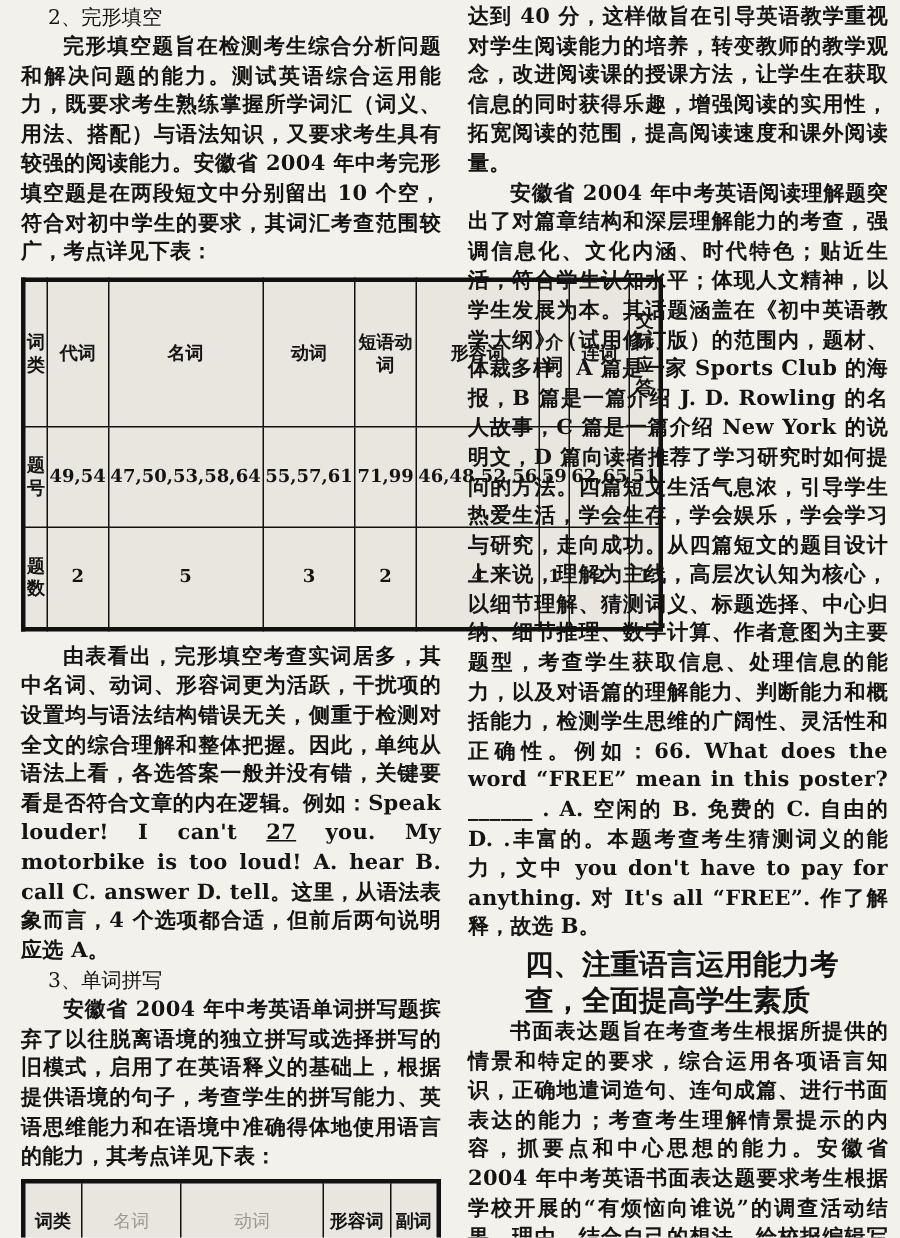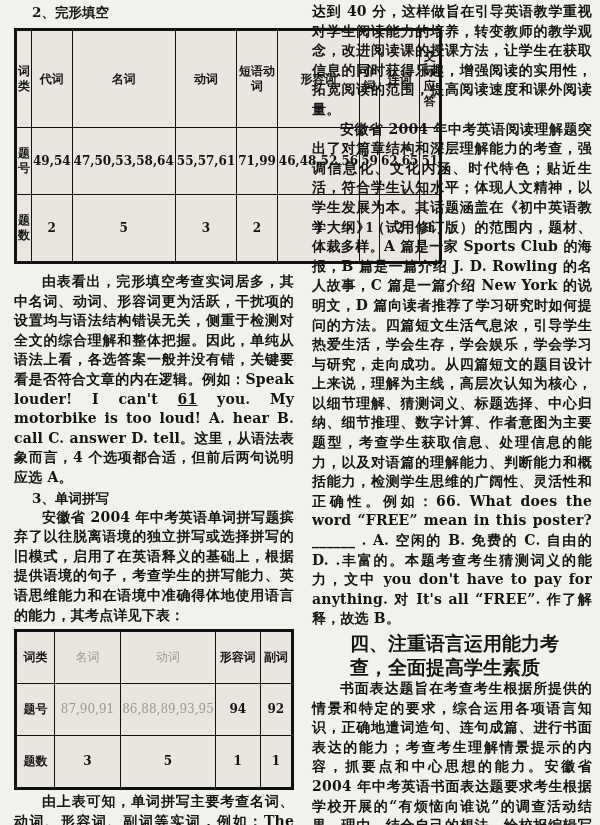--- a/index.html
+++ b/index.html
@@ -13,39 +13,40 @@
   .page { position:absolute; inset:0; }
   .col { position:absolute; top:0; width:280px; }
   .col.left { left:14px; }
   .col.right { left:312px; }
   p, .line { margin:0; }
   .para {
     font-size:14px; line-height:19.6px; font-weight:bold;
     text-align:justify; text-indent:2em; letter-spacing:0.2px;
   }
   .para.noindent { text-indent:0; }
-  .subhead { font-size:13.5px; line-height:20px; font-weight:bold; padding-left:18px; }
+  .subhead { font-size:13.5px; line-height:20px; font-weight:normal; padding-left:18px; }
   .bighead { font-size:19px; line-height:24px; font-weight:bold; }
   table.grid {
     border-collapse:collapse; border:3px solid #111; width:100%;
     font-size:12px; font-weight:bold; text-align:center;
     background:#e9e6df;
   }
   table.grid td { border:1.5px solid #111; padding:18px 1px; line-height:15px; }
   table.grid .hdr td { height:40px; }
   .u { text-decoration:underline; }
   .faint { color:#9a9892; font-weight:normal; }
 </style>
 </head>
 <body>
 
 <div class="page">
 
   <div class="col left">
     <div class="subhead" style="margin-top:2px">2、完形填空</div>
+    <p class="para">完形填空题旨在检测考生综合分析问题和解决问题的能力。测试英语综合运用能力，既要求考生熟练掌握所学词汇（词义、用法、搭配）与语法知识，又要求考生具有较强的阅读能力。安徽省 2004 年中考完形填空题是在两段短文中分别留出 10 个空，符合对初中学生的要求，其词汇考查范围较广，考点详见下表：</p>
 
     <table class="grid" style="margin-top:6px">
       <tbody>
           <tr class="hdr">
         <td>词类</td>
         <td>代词</td>
         <td>名词</td>
         <td>动词</td>
         <td>短语动词</td>
         <td>形容词</td>
@@ -71,21 +72,21 @@
         <td>3</td>
         <td>2</td>
         <td>4</td>
         <td>1</td>
         <td>2</td>
         <td>1</td>
       </tr>
     </tbody>
       </table>
 
-    <p class="para" style="margin-top:8px"><span>由表看出，完形填空考查实词居多，其中名词、动词、形容词更为活跃，干扰项的设置均与语法结构错误无关，侧重于检测对全文的综合理解和整体把握。因此，单纯从语法上看，各选答案一般并没有错，关键要看是否符合文章的内在逻辑。例如：Speak louder! I can't</span> <span class="u">61</span> <span>you. My motorbike is too loud! A. hear B. call C. answer D. tell。这里，从语法表象而言，4 个选项都合适，但前后两句说明应选 A。</span></p>
+    <p class="para" style="margin-top:8px"><span>由表看出，完形填空考查实词居多，其中名词、动词、形容词更为活跃，干扰项的设置均与语法结构错误无关，侧重于检测对全文的综合理解和整体把握。因此，单纯从语法上看，各选答案一般并没有错，关键要看是否符合文章的内在逻辑。例如：Speak louder! I can't</span> <span class="u">27</span> <span>you. My motorbike is too loud! A. hear B. call C. answer D. tell。这里，从语法表象而言，4 个选项都合适，但前后两句说明应选 A。</span></p>
 
     <div class="subhead">3、单词拼写</div>
     <p class="para">安徽省 2004 年中考英语单词拼写题摈弃了以往脱离语境的独立拼写或选择拼写的旧模式，启用了在英语释义的基础上，根据提供语境的句子，考查学生的拼写能力、英语思维能力和在语境中准确得体地使用语言的能力，其考点详见下表：</p>
 
     <table class="grid" style="margin-top:4px">
       <tbody>
           <tr style="height:24px">
         <td style="width:14%">词类</td>
         <td class="faint" style="width:24%">名词</td>
         <td class="faint" style="width:34%">动词</td>

